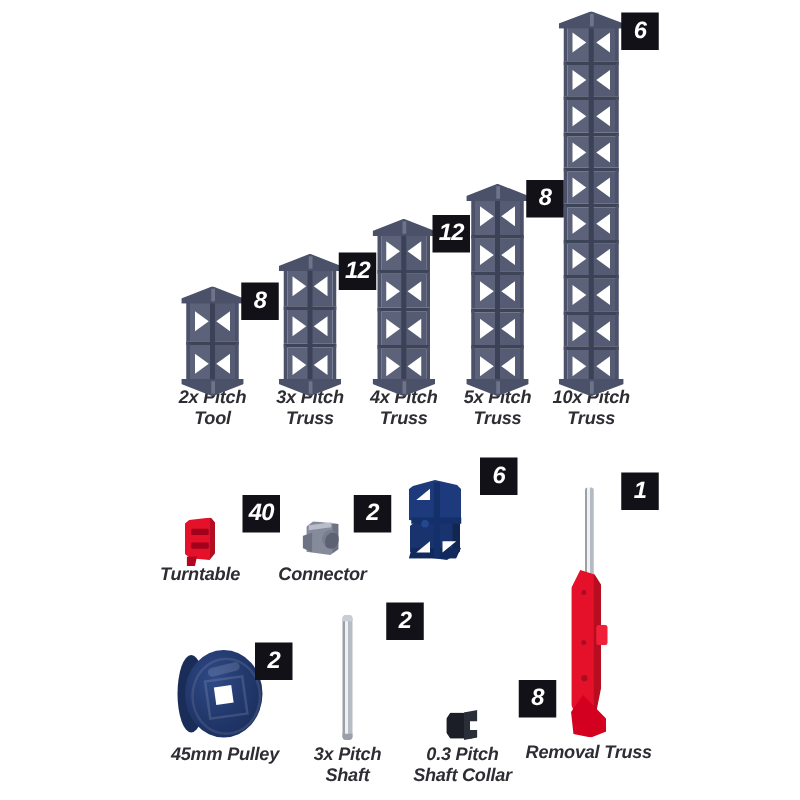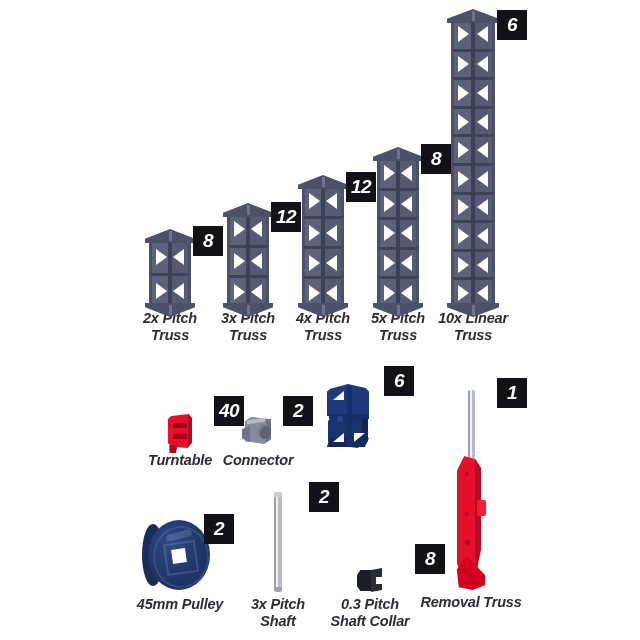--- a/index.html
+++ b/index.html
@@ -211,21 +211,21 @@
         <div class="tcol">
           <div class="cell" style="height:50%"></div>
           <div class="cell" style="height:50%"></div>
         </div>
         <div class="spine"></div>
         <div class="cap bot"></div>
       </div>
       <div class="badge" style="left:44px;top:-2px;">8</div>
     </div>
     <div class="caption">2x Pitch
-Truss</div>
+Tool</div>
   </div>
 
   <div class="part" style="left:216px;top:206px;width:64px;">
     <div class="art" style="height:100px;">
       <div class="truss" style="width:42px;height:92px;">
         <div class="cap top"></div>
         <div class="tcol">
           <div class="cell" style="height:33.33%"></div>
           <div class="cell" style="height:33.33%"></div>
           <div class="cell" style="height:33.33%"></div>
@@ -292,25 +292,25 @@
           <div class="cell" style="height:10%"></div>
           <div class="cell" style="height:10%"></div>
           <div class="cell" style="height:10%"></div>
           <div class="cell" style="height:10%"></div>
         </div>
         <div class="spine"></div>
         <div class="cap bot"></div>
       </div>
       <div class="badge" style="left:46px;top:-2px;">6</div>
     </div>
-    <div class="caption">10x Linear
+    <div class="caption">10x Pitch
 Truss</div>
   </div>
 
-  <div class="part" style="left:138px;top:400px;width:84px;">
+  <div class="part" style="left:118px;top:400px;width:84px;">
     <div class="art" style="height:48px;">
       <div class="connector">
         <div class="body"></div>
         <div class="slotA"></div>
         <div class="slotB"></div>
         <div class="foot"></div>
       </div>
       <div class="badge" style="left:46px;top:-4px;">40</div>
     </div>
     <div class="caption">Turntable</div>

